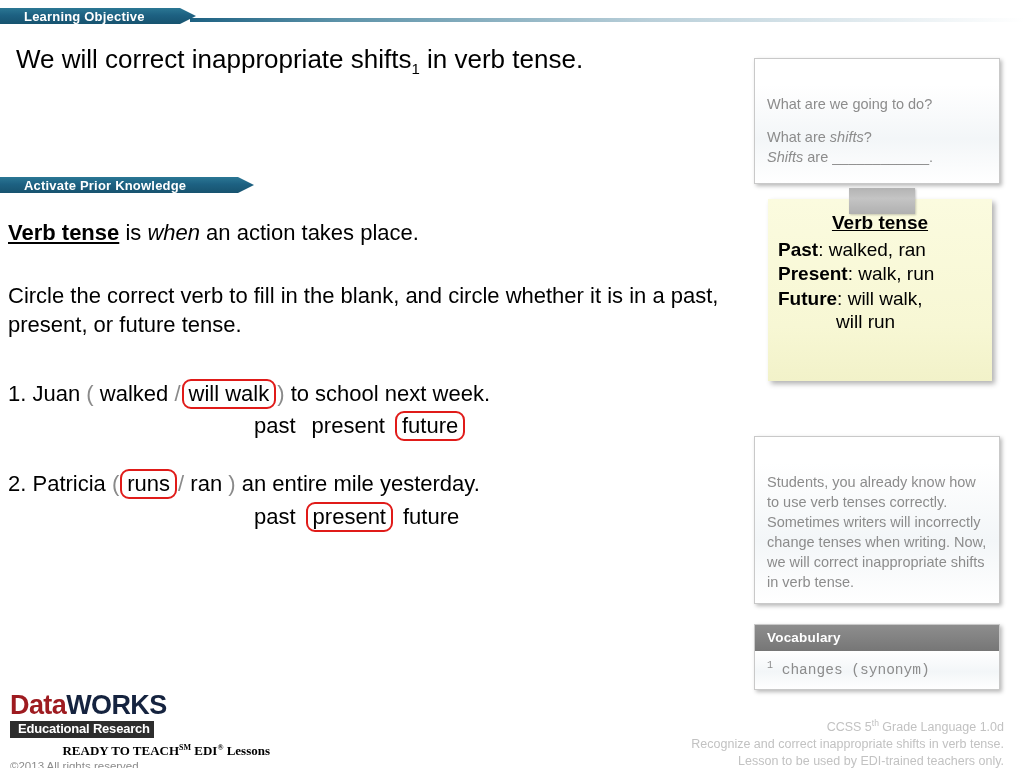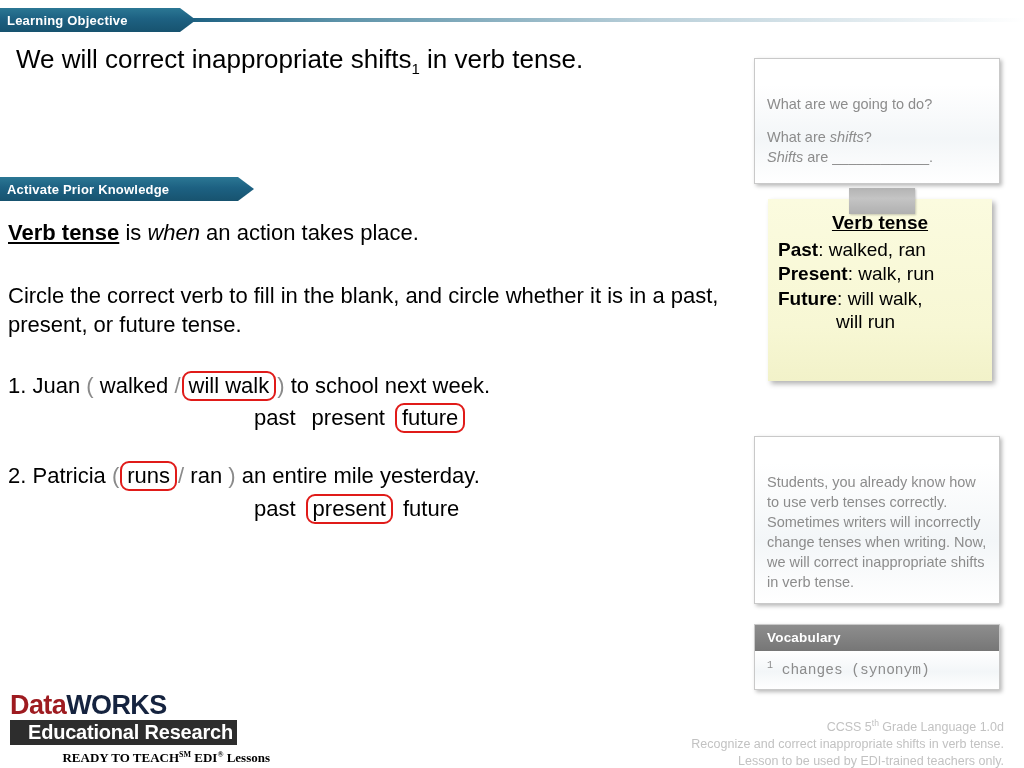--- a/index.html
+++ b/index.html
@@ -12,27 +12,27 @@
     height: 768px;
     position: relative;
     overflow: hidden;
     font-family: "Liberation Sans", sans-serif;
     color: #000000;
   }
 
   
   .banner {
     position: absolute;
-    height: 24px;
+    height: 16px;
     display: flex;
     align-items: center;
     color: #ffffff;
     font-weight: bold;
     font-size: 13px;
-    padding-left: 7px;
+    padding-left: 24px;
     letter-spacing: 0.2px;
     background: linear-gradient(to bottom, #2b7794 0%, #1d6182 45%, #17536f 100%);
     -webkit-clip-path: polygon(0 0, calc(100% - 16px) 0, 100% 50%, calc(100% - 16px) 100%, 0 100%);
     clip-path: polygon(0 0, calc(100% - 16px) 0, 100% 50%, calc(100% - 16px) 100%, 0 100%);
     box-sizing: border-box;
   }
   #lo-banner { left: 0; top: 8px; width: 196px; }
   #apk-banner { left: 0; top: 177px; width: 254px; }
 
   .banner-rule {
@@ -86,21 +86,21 @@
   #q1-tense { left: 254px; top: 403px; }
   #q2-tense { left: 254px; top: 494px; }
 
   .paren { color: #8a8a8a; }
 
   .circled {
     display: inline-block;
     border: 2.5px solid #e01b19;
     border-radius: 9px;
     padding: 1px 5px 2px 5px;
-    margin: 0 1px;
+    margin: 8px 1px;
     line-height: 1.05;
     position: relative;
   }
   .gap { display: inline-block; width: 16px; }
   .gap-sm { display: inline-block; width: 9px; }
 
   
   .panel {
     position: absolute;
     background: #ffffff;
@@ -186,23 +186,23 @@
     font-weight: bold;
     letter-spacing: -0.6px;
     line-height: 1;
     font-family: "Liberation Sans", sans-serif;
   }
   #logo-main .d1 { color: #9e1b20; }
   #logo-main .d2 { color: #15233f; }
   #logo-sub {
     background: #2d2d2d;
     color: #ffffff;
-    font-size: 20px;
-    font-weight: bold;
-    padding: 0 4px 1px 18px;
+    font-size: 13px;
+    font-weight: bold;
+    padding: 0 4px 1px 8px;
     display: inline-block;
     line-height: 1.2;
     margin-top: 1px;
     letter-spacing: -0.2px;
   }
   #logo-ready {
     font-family: "Liberation Serif", serif;
     font-weight: bold;
     font-size: 13px;
     margin-top: 5px;

